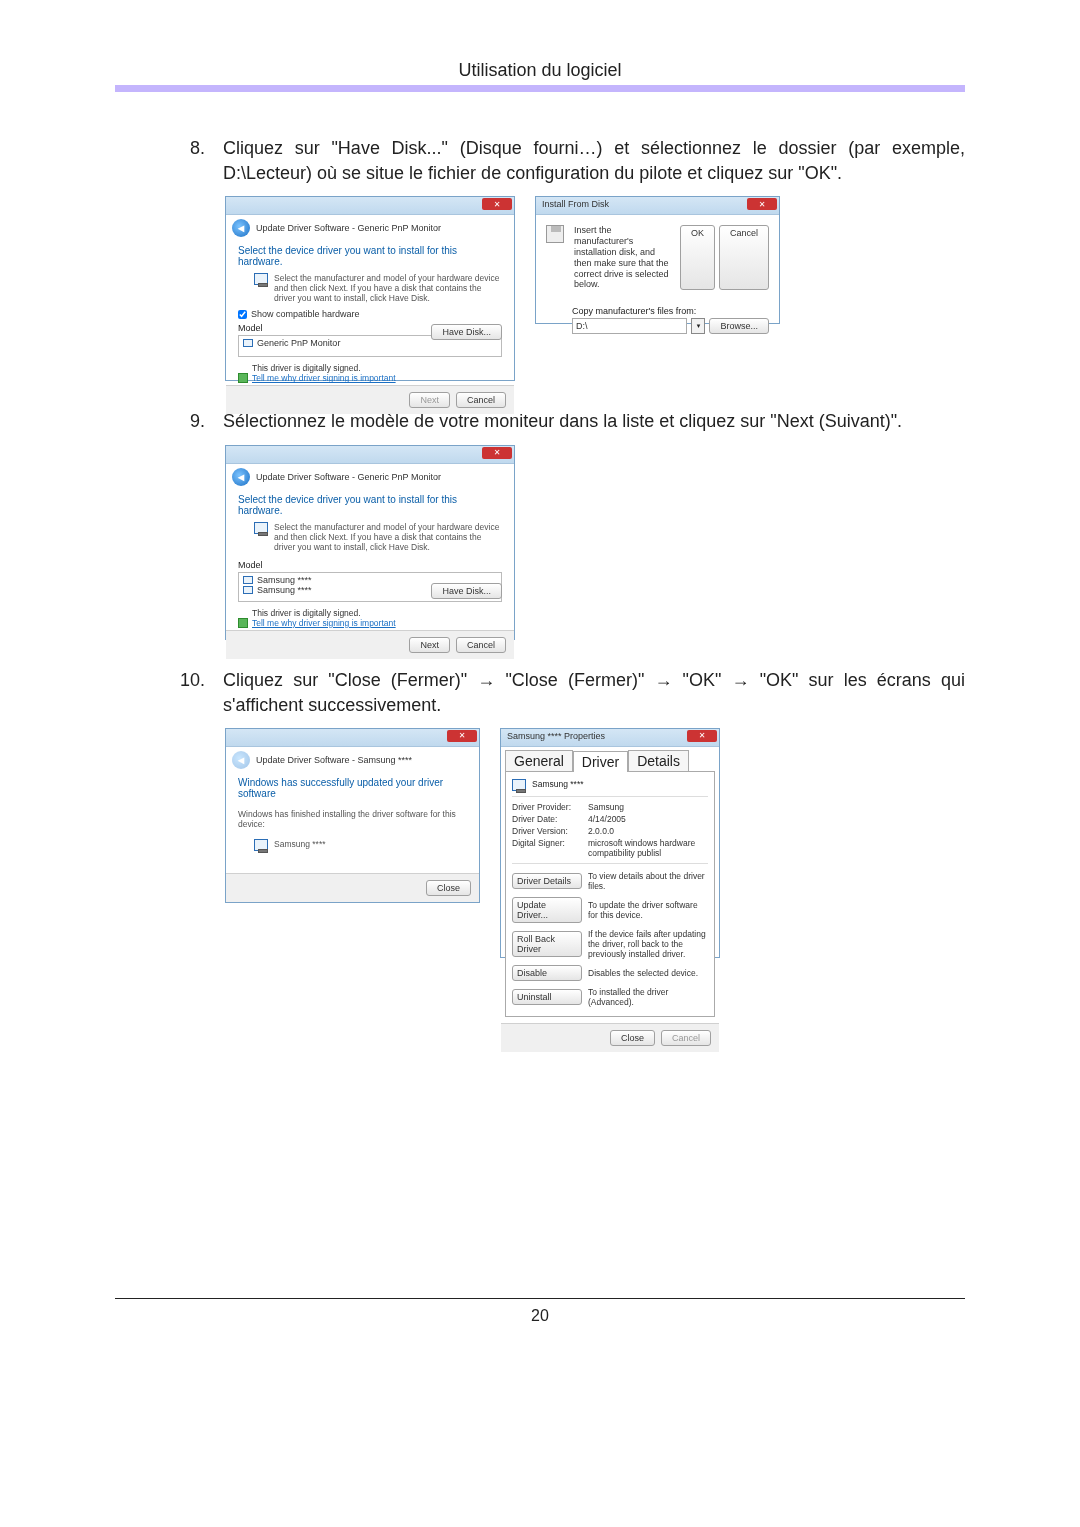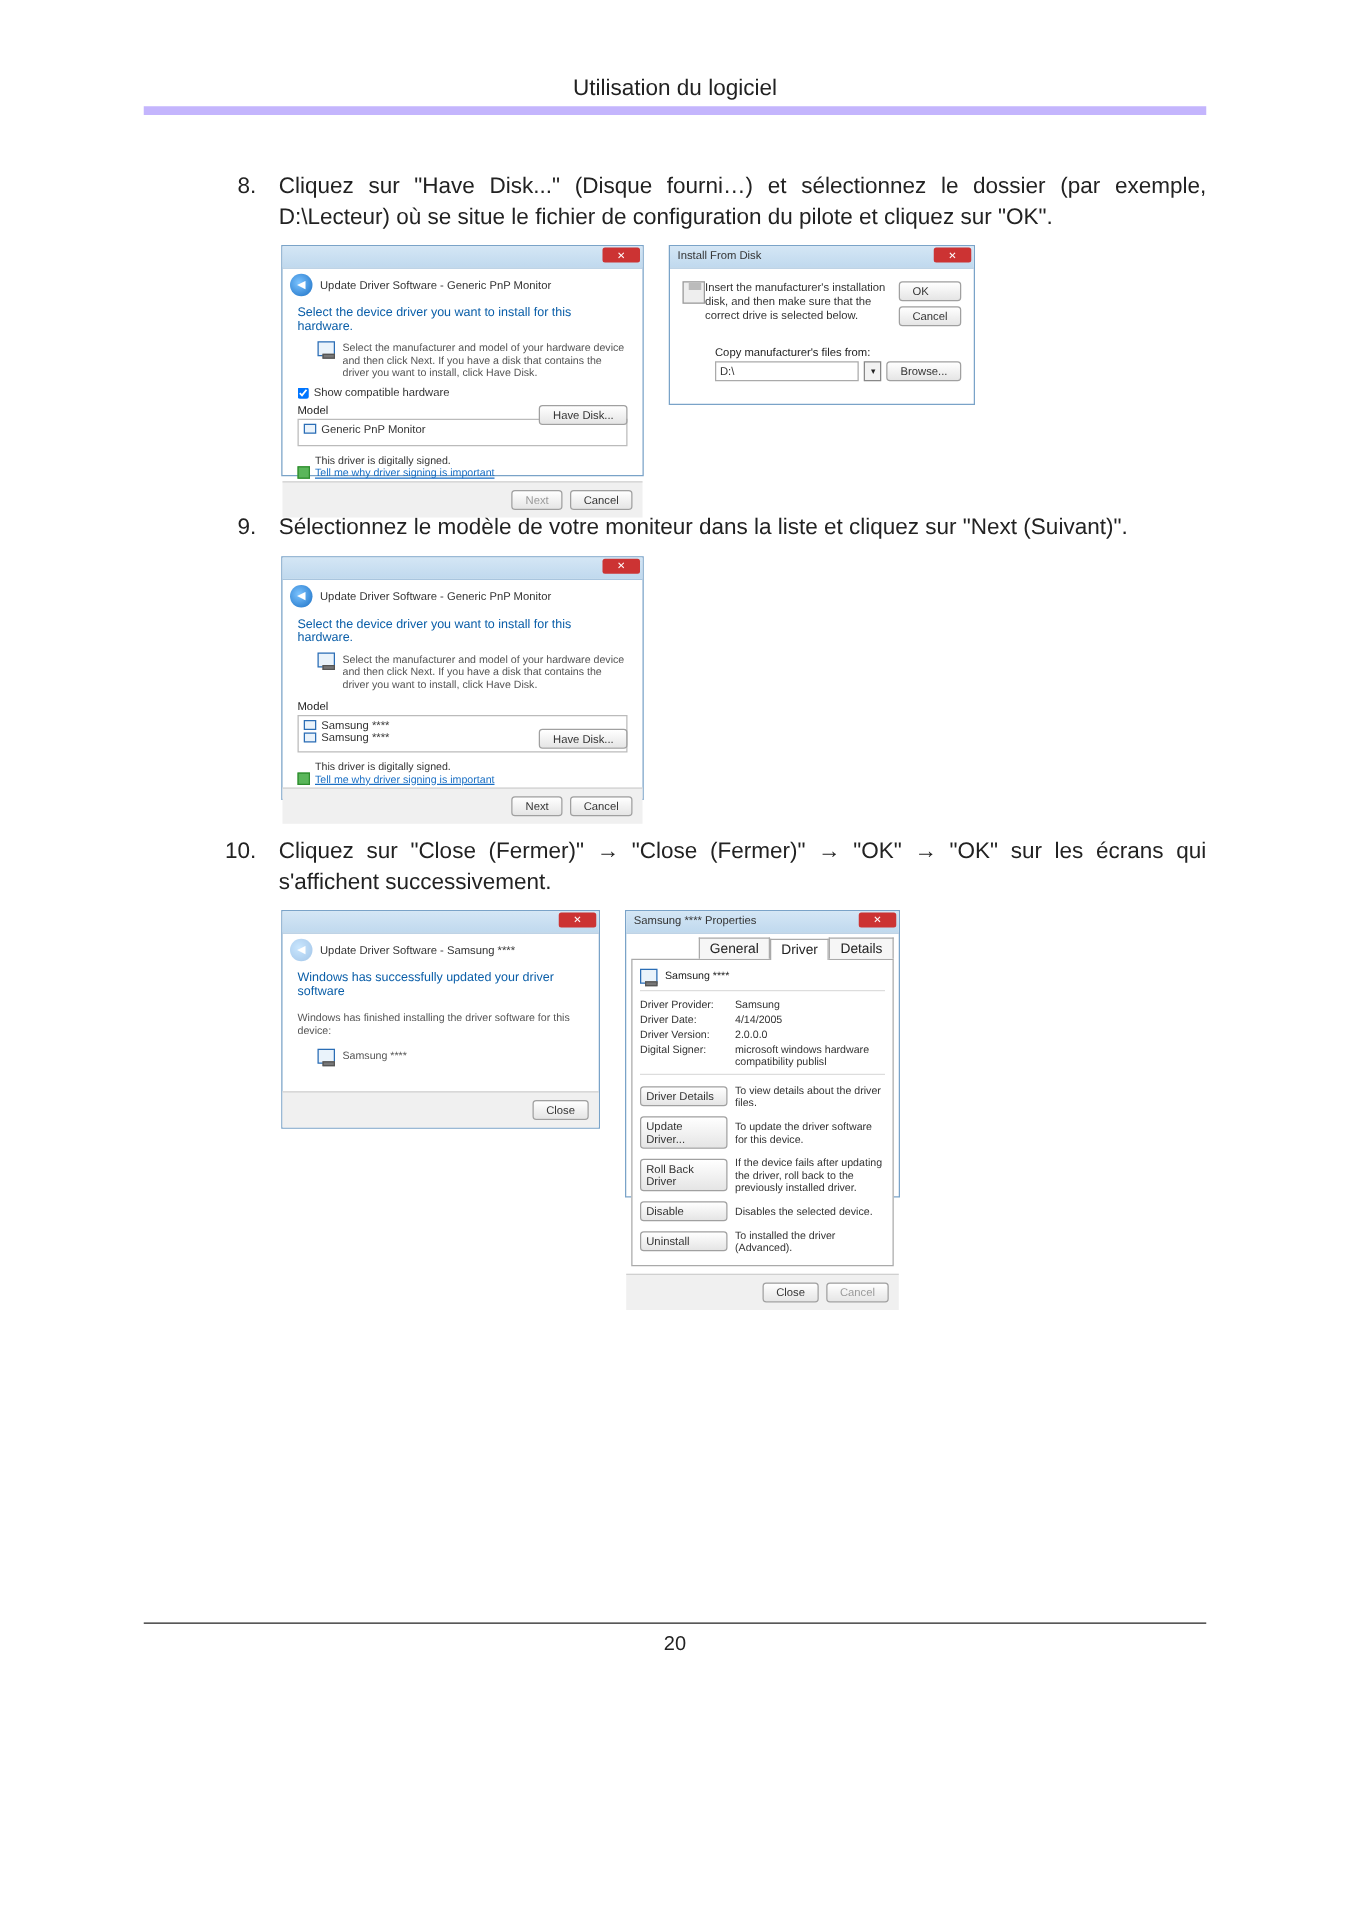--- a/index.html
+++ b/index.html
@@ -105,32 +105,32 @@
     display:flex;justify-content:flex-end;gap:6px;padding:6px 8px;
   }
   .wbtn{
     font-size:9px; border:1px solid #a0a0a0;border-radius:3px;
     background:linear-gradient(#fff,#e5e5e5);
     padding:2px 10px; color:#333;
   }
   .wbtn.disabled{color:#999;}
   .havedisk-row{position:absolute;right:12px;bottom:40px;}
   
-  .ifd-body{padding:10px;display:flex;}
+  .ifd-body{padding:10px;display:flex;gap:10px;}
   .floppy{width:18px;height:18px;border:1px solid #999;background:#eee;position:relative;flex:0 0 18px;}
   .floppy::before{content:"";position:absolute;left:4px;top:0;width:10px;height:6px;background:#bbb;}
   .ifd-msg{font-size:9px;color:#333;line-height:1.2;flex:1;}
-  .ifd-side{display:flex;flex-direction:column;gap:4px;}
+  .ifd-side{display:flex;gap:4px;}
   .ifd-copy{padding:6px 10px 0 36px;font-size:9px;}
   .ifd-input{margin:2px 10px 10px 36px;display:flex;gap:4px;}
   .ifd-input .fld{flex:1;border:1px solid #aaa;background:#fff;height:16px;display:flex;align-items:center;padding:0 3px;font-size:9px;color:#333;}
   .ifd-input .drop{width:14px;height:16px;border:1px solid #888;display:flex;align-items:center;justify-content:center;font-size:7px;background:#f2f2f2;}
   
   .props{width:220px;}
-  .tabs{display:flex;gap:0;padding:3px 4px 0 4px;font-size:11px;justify-content:flex-end;}
+  .tabs{display:flex;gap:0;padding:3px 4px 0 4px;font-size:14px;}
   .tab{border:1px solid #aaa;border-bottom:none;padding:2px 8px;background:#f6f6f6;}
   .tab.active{background:#fff;position:relative;top:1px;}
   .props-body{border:1px solid #aaa;margin:0 4px 6px 4px;background:#fff;padding:6px;}
   .props-row{display:flex;gap:6px;font-size:8.5px;padding:1px 0;}
   .props-row .k{width:70px;color:#333;}
   .props-row .v{flex:1;color:#333;}
   .props-sep{border-top:1px solid #ddd;margin:4px 0;}
   .props-actrow{display:flex;gap:6px;align-items:center;font-size:8.5px;padding:3px 0;}
   .props-actrow .wbtn{width:70px;padding:2px 4px;}
   .props-actrow .desc{flex:1;color:#333;}

